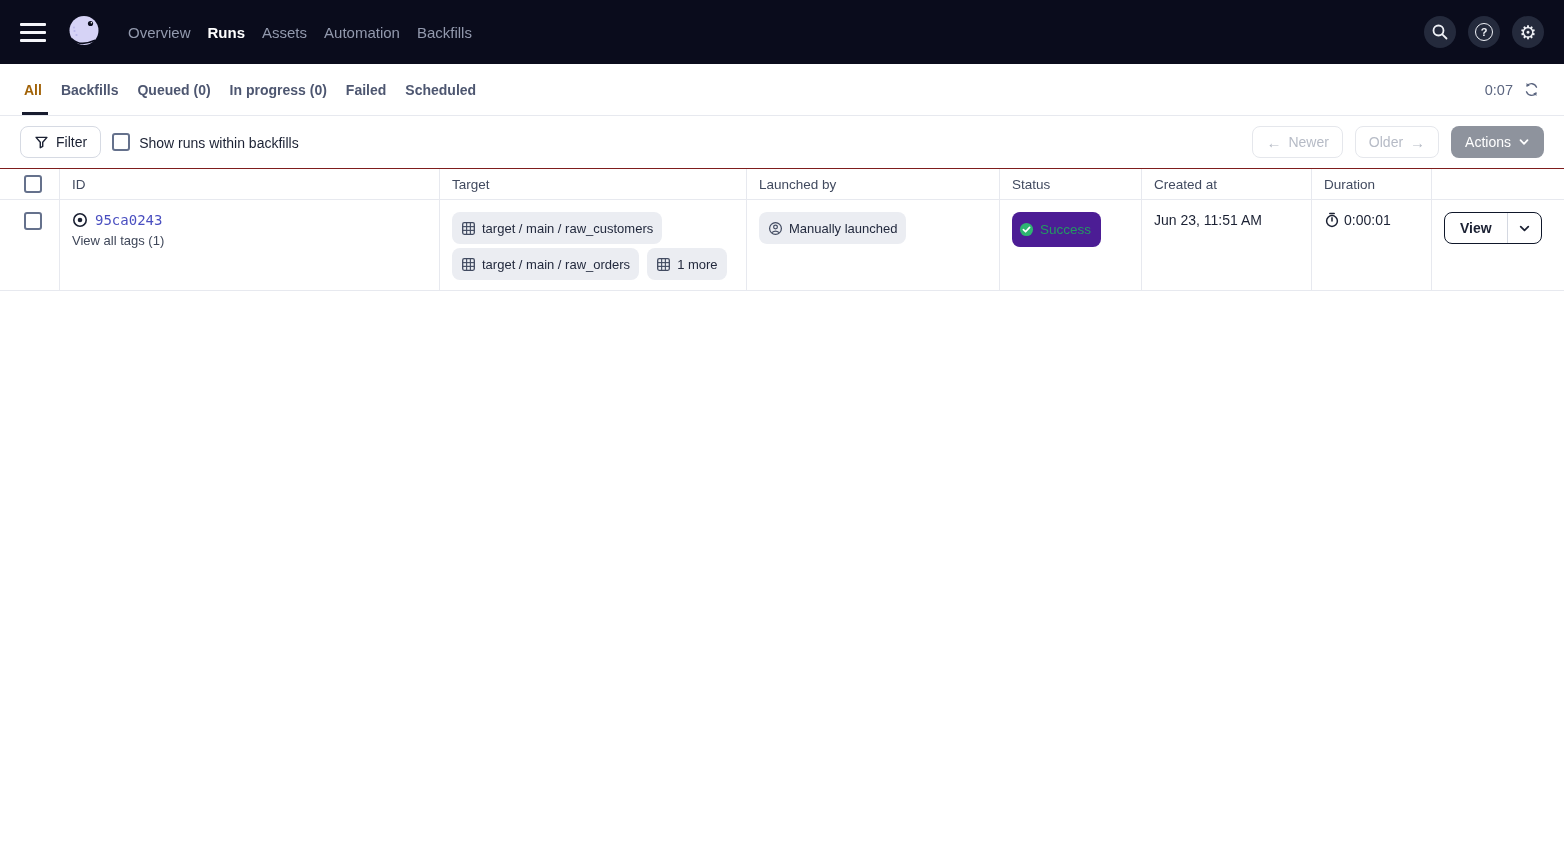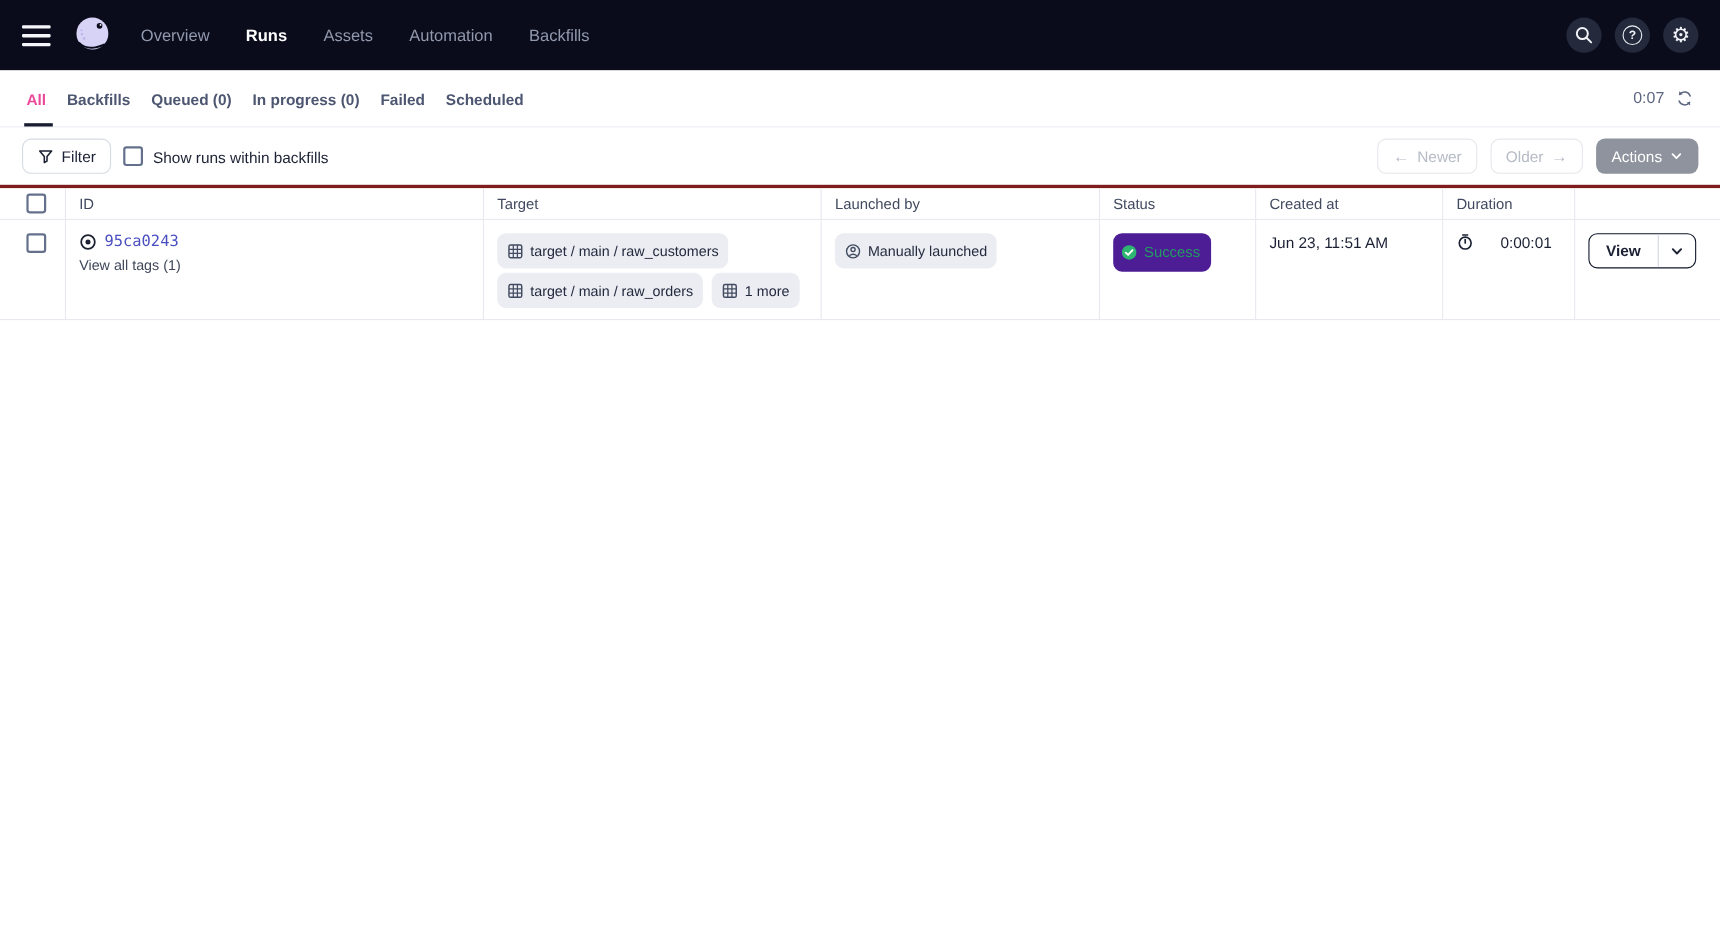--- a/index.html
+++ b/index.html
@@ -5,52 +5,52 @@
   * { margin:0; padding:0; box-sizing:border-box; }
   html,body { background:#fff; }
   body { font-family:"Liberation Sans", sans-serif; }
   .app { width:1564px; height:851px; background:#fff; overflow:hidden; }
 
   
   .topnav { height:64px; background:#0a0c1c; display:flex; align-items:center; padding:0 20px; }
   .hamburger { width:28px; height:32px; background:none; border:none; display:flex; flex-direction:column; justify-content:center; gap:5px; cursor:pointer; }
   .hamburger span { display:block; width:26px; height:3px; background:#f5f6fa; border-radius:1px; }
   .logo-wrap { width:40px; height:40px; margin-left:16px; display:flex; align-items:center; justify-content:center; }
-  .navlinks { display:flex; align-items:flex-start; gap:33px; margin-left:24px; }
+  .navlinks { display:flex; align-items:flex-start; gap:17px; margin-left:24px; }
   .navlink { font-size:15px; font-weight:500; color:#9299ad; text-decoration:none; cursor:pointer; }
   .navlink.active { color:#ffffff; font-weight:700; }
   .nav-right { margin-left:auto; display:flex; align-items:center; gap:12px; }
   .iconbtn { width:32px; height:32px; border-radius:50%; background:#242a3c; border:none; display:flex; align-items:center; justify-content:center; cursor:pointer; color:#f0f2f7; }
   .help-circle { width:18px; height:18px; border:1.7px solid #f0f2f7; border-radius:50%; display:flex; align-items:center; justify-content:center; font-size:11px; font-weight:700; color:#f0f2f7; }
   .gear-glyph { font-size:19px; line-height:1; color:#f0f2f7; }
 
   
   .tabbar { height:52px; display:flex; align-items:stretch; padding:0 24px; border-bottom:1px solid #e7e9ef; background:#fff; }
   .tab { font-size:14px; font-weight:600; color:#4d5670; margin-right:19px; display:flex; align-items:center; position:relative; cursor:pointer; }
-  .tab.active { color:#ec4899;text-align:right; }
+  .tab.active { color:#a16207;text-align:right; }
   .tab.active::after { content:""; position:absolute; left:-2px; right:-6px; bottom:0; height:3px; background:#181c2f; }
   .tab-right { margin-left:auto; display:flex; align-items:center; gap:10px; color:#5c6680; }
   .timer { font-size:14.5px; }
   .refreshbtn { background:none; border:none; cursor:pointer; display:flex; align-items:center; color:#5c6680; }
 
   
   .toolbar { height:52px; display:flex; align-items:center; padding:0 20px; background:#fff; }
   .btn { height:32px; border:1px solid #d6dae3; border-radius:8px; background:#fff; display:inline-flex; align-items:center; gap:7px; padding:0 13px; font-size:14px; font-weight:500; color:#1b2133; font-family:"Liberation Sans",sans-serif; cursor:pointer; }
   .btn.disabled { color:#b6bbc6; border-color:#e5e7ec; cursor:default; }
   .btn.actions { background:#8e939d; color:#fff; border:none; padding:0 14px; }
   .checkline { display:flex; align-items:flex-end; gap:9px; margin-left:11px; cursor:pointer; }
   .checkbox { width:18px; height:18px; border:2px solid #65718c; border-radius:3px; background:#fff; cursor:pointer; flex:none; }
   .checkline .label { font-size:14px; color:#1b2133; }
   .toolbar-right { margin-left:auto; display:flex; align-items:center; gap:12px; }
   .arrow-glyph { font-size:15px; line-height:1; }
 
   
   .runs-table { width:100%; }
   .trow { display:grid; grid-template-columns:60px 380px 307px 253px 142px 170px 120px minmax(0,1fr); }
-  .thead { border-top:3px solid #7f1d1d; border-bottom:1px solid #e7e9ef; height:32px; }
+  .thead { border-top:1px solid #7f1d1d; border-bottom:1px solid #e7e9ef; height:32px; }
   .tbody-row { border-bottom:1px solid #e7e9ef; min-height:67px; }
   .cell { border-right:1px solid #e7e9ef; padding:0 12px; display:flex; align-items:center; min-width:0; }
   .cell:last-child { border-right:none; }
   .th { font-size:13.5px; color:#414a5f; }
   .cb-cell { justify-content:flex-start; padding-left:24px; }
   .tbody-row .cell { align-items:flex-start; padding-top:12px; padding-bottom:10px; }
   .tbody-row .cb-cell { padding-top:12px; }
 
   .id-cell { flex-direction:column; align-items:flex-start; gap:5px; }
   .id-line { display:flex; align-items:center; gap:7px; }
@@ -58,21 +58,21 @@
   .tags-link { font-size:13px; color:#3f4759; cursor:pointer; }
 
   .target-cell { flex-direction:column; align-items:flex-start; gap:4px; padding-top:10px; }
   .tag-row { display:flex; gap:8px; }
   .tag { display:inline-flex; align-items:center; gap:6px; background:#ebedf2; border-radius:8px; height:24px; padding:16px 9px; font-size:13px; color:#232a3e; white-space:nowrap; cursor:pointer; }
   .tag svg { flex:none; }
 
   .status-pill { display:inline-flex; align-items:center; gap:6px; background:#4c1d95; border-radius:8px; height:35px; padding:0 10px 0 7px; font-size:13.5px; color:#239a62; cursor:default; }
 
   .created-cell, .duration-cell { font-size:14px; color:#1b2133; }
-  .duration-line { display:flex; align-items:center; gap:24px; }
+  .duration-line { display:flex; align-items:center; gap:4px; }
 
   .view-cell { padding-left:12px; padding-top:9px; }
   .viewbtn { display:inline-flex; border:1px solid #0f172a; border-radius:8px; background:#fff; overflow:hidden; height:32px; }
   .viewbtn .main { padding:0 15px; font-size:14px; font-weight:600; color:#1b2133; display:flex; align-items:center; border-right:1px solid #d4d8e1; background:none; border-top:none; border-bottom:none; border-left:none; cursor:pointer; font-family:"Liberation Sans",sans-serif; }
   .viewbtn .caret { width:33px; display:flex; align-items:center; justify-content:center; background:none; border:none; cursor:pointer; }
 
   svg { display:block; }
 </style>
 </head>
 <body>

